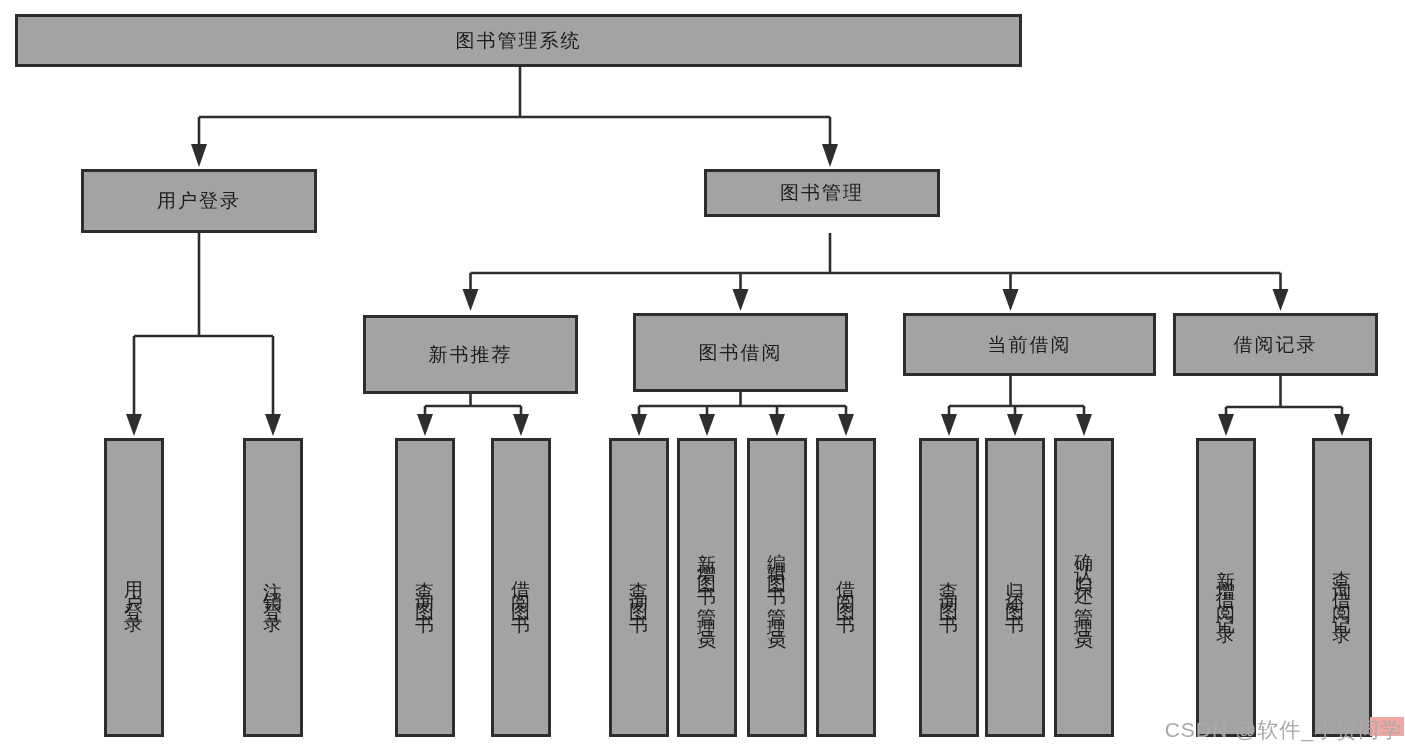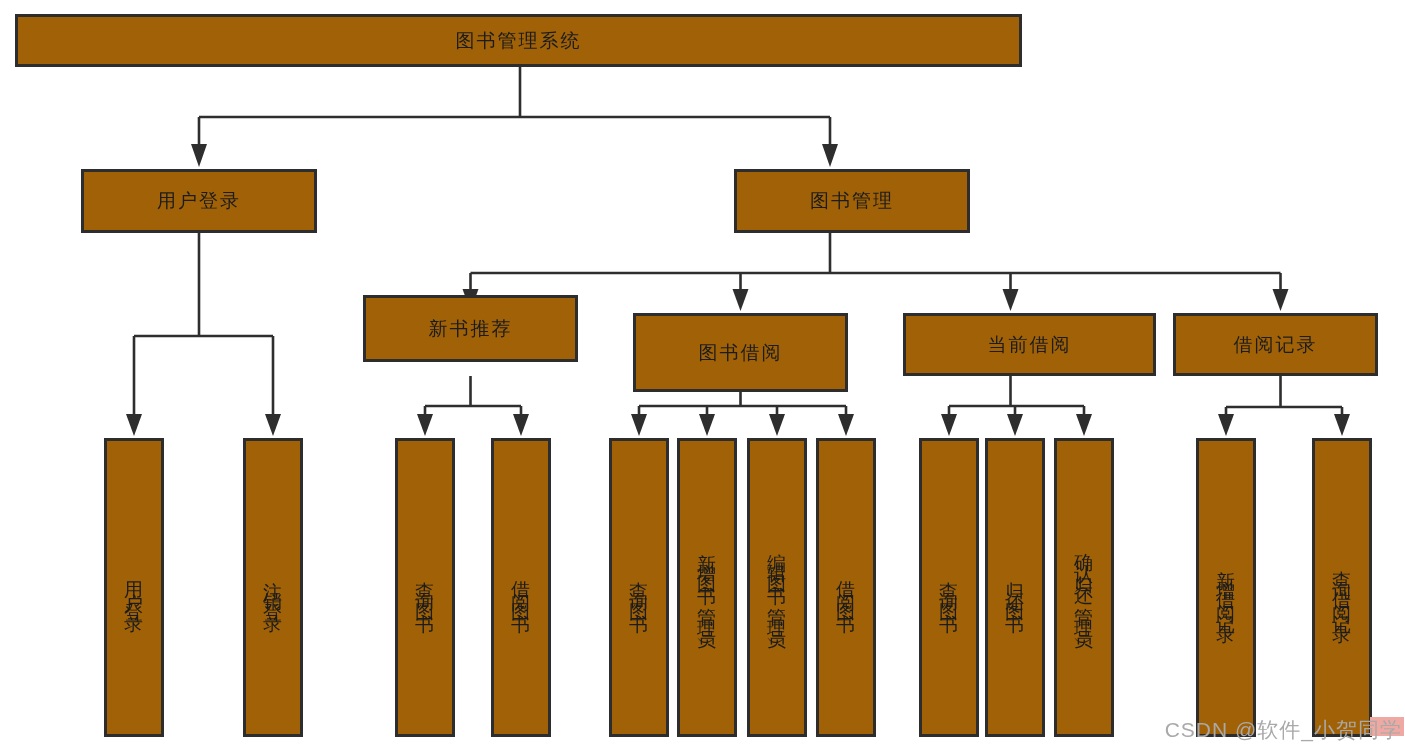--- a/index.html
+++ b/index.html
@@ -13,21 +13,21 @@
   }
   .connectors {
     position:absolute;
     left:0; top:0;
     width:1405px; height:747px;
     pointer-events:none;
   }
   .box {
     position:absolute;
     box-sizing:border-box;
-    background:#a16207;
+    background:#a3a3a3;
     border:3px solid #2d2d2d;
     display:flex;
     align-items:center;
     justify-content:center;
     color:#1c1c1c;
     z-index:2;
   }
   .hbox span {
     font-size:19px;
     letter-spacing:2px;
@@ -106,25 +106,25 @@
     </g>
   </svg>
 
   <div class="box hbox" style="left:15px;top:14px;width:1007px;height:53px">
     <span>图书管理系统</span>
   </div>
 
   <div class="box hbox" style="left:81px;top:169px;width:236px;height:64px">
     <span>用户登录</span>
   </div>
-  <div class="box hbox" style="left:734px;top:169px;width:236px;height:64px">
+  <div class="box hbox" style="left:704px;top:169px;width:236px;height:48px">
     <span>图书管理</span>
   </div>
 
-  <div class="box hbox" style="left:363px;top:295px;width:215px;height:67px">
+  <div class="box hbox" style="left:363px;top:315px;width:215px;height:79px">
     <span>新书推荐</span>
   </div>
   <div class="box hbox" style="left:633px;top:313px;width:215px;height:79px">
     <span>图书借阅</span>
   </div>
   <div class="box hbox" style="left:903px;top:313px;width:253px;height:63px">
     <span>当前借阅</span>
   </div>
   <div class="box hbox" style="left:1173px;top:313px;width:205px;height:63px">
     <span>借阅记录</span>

